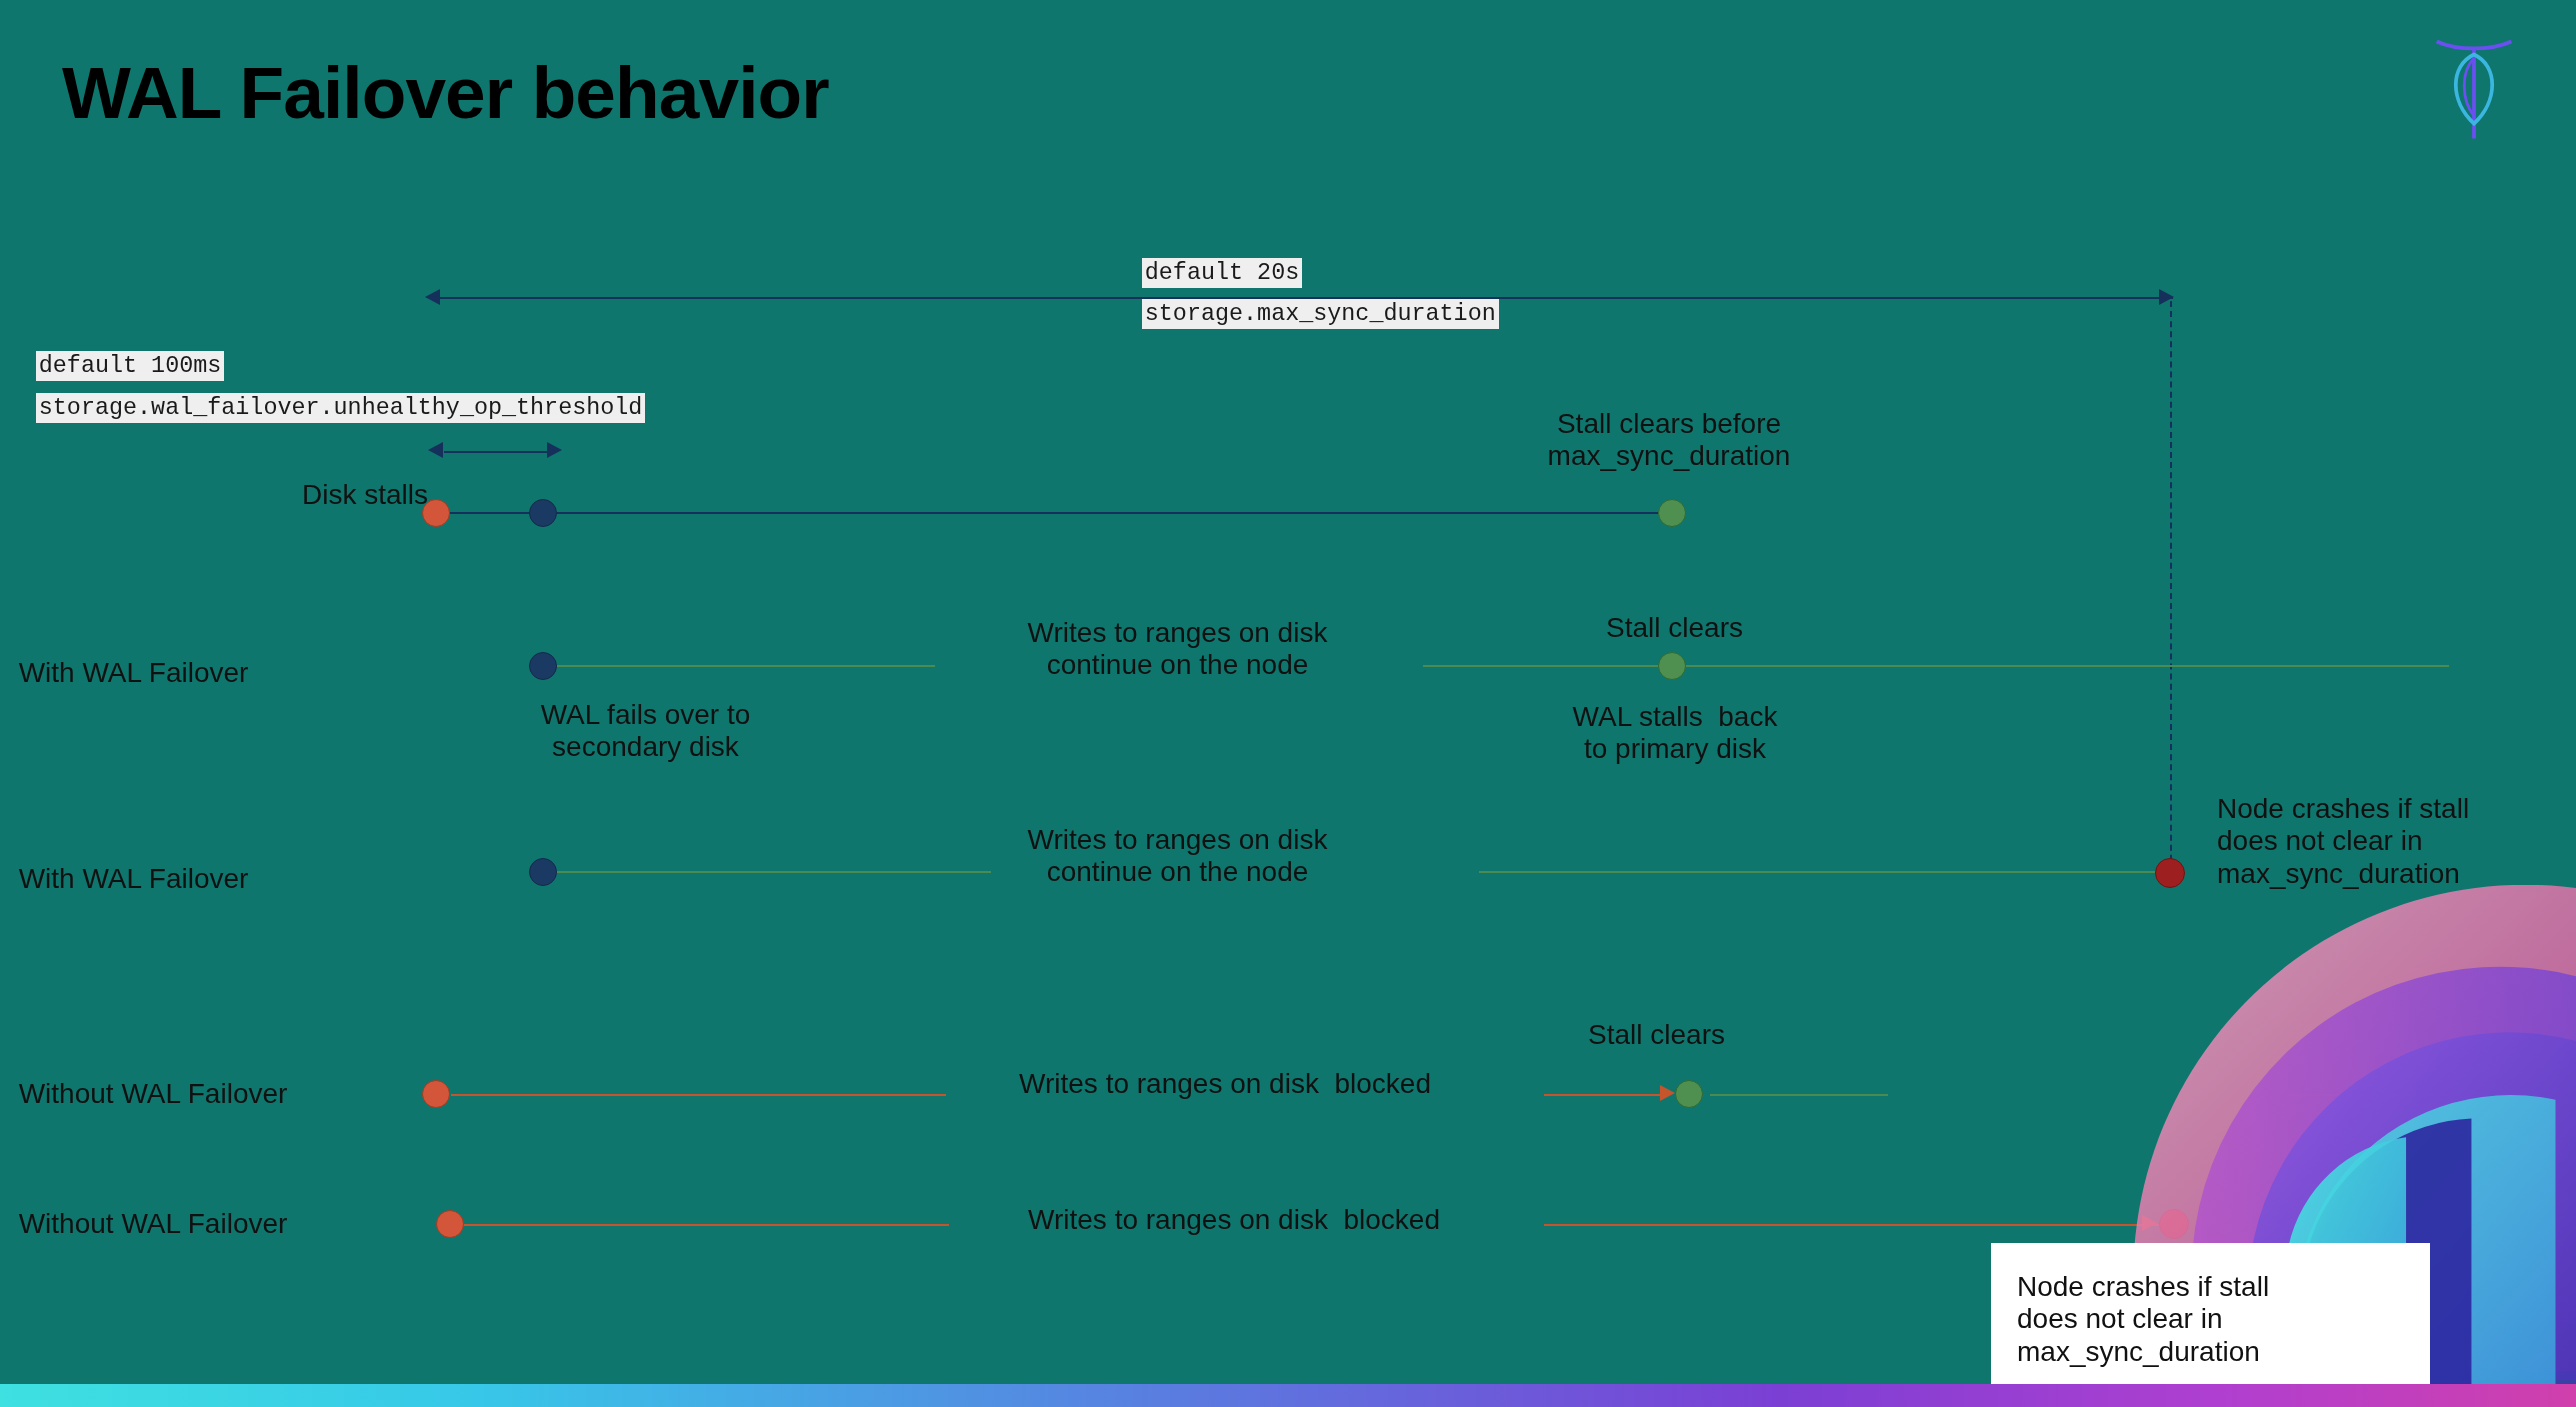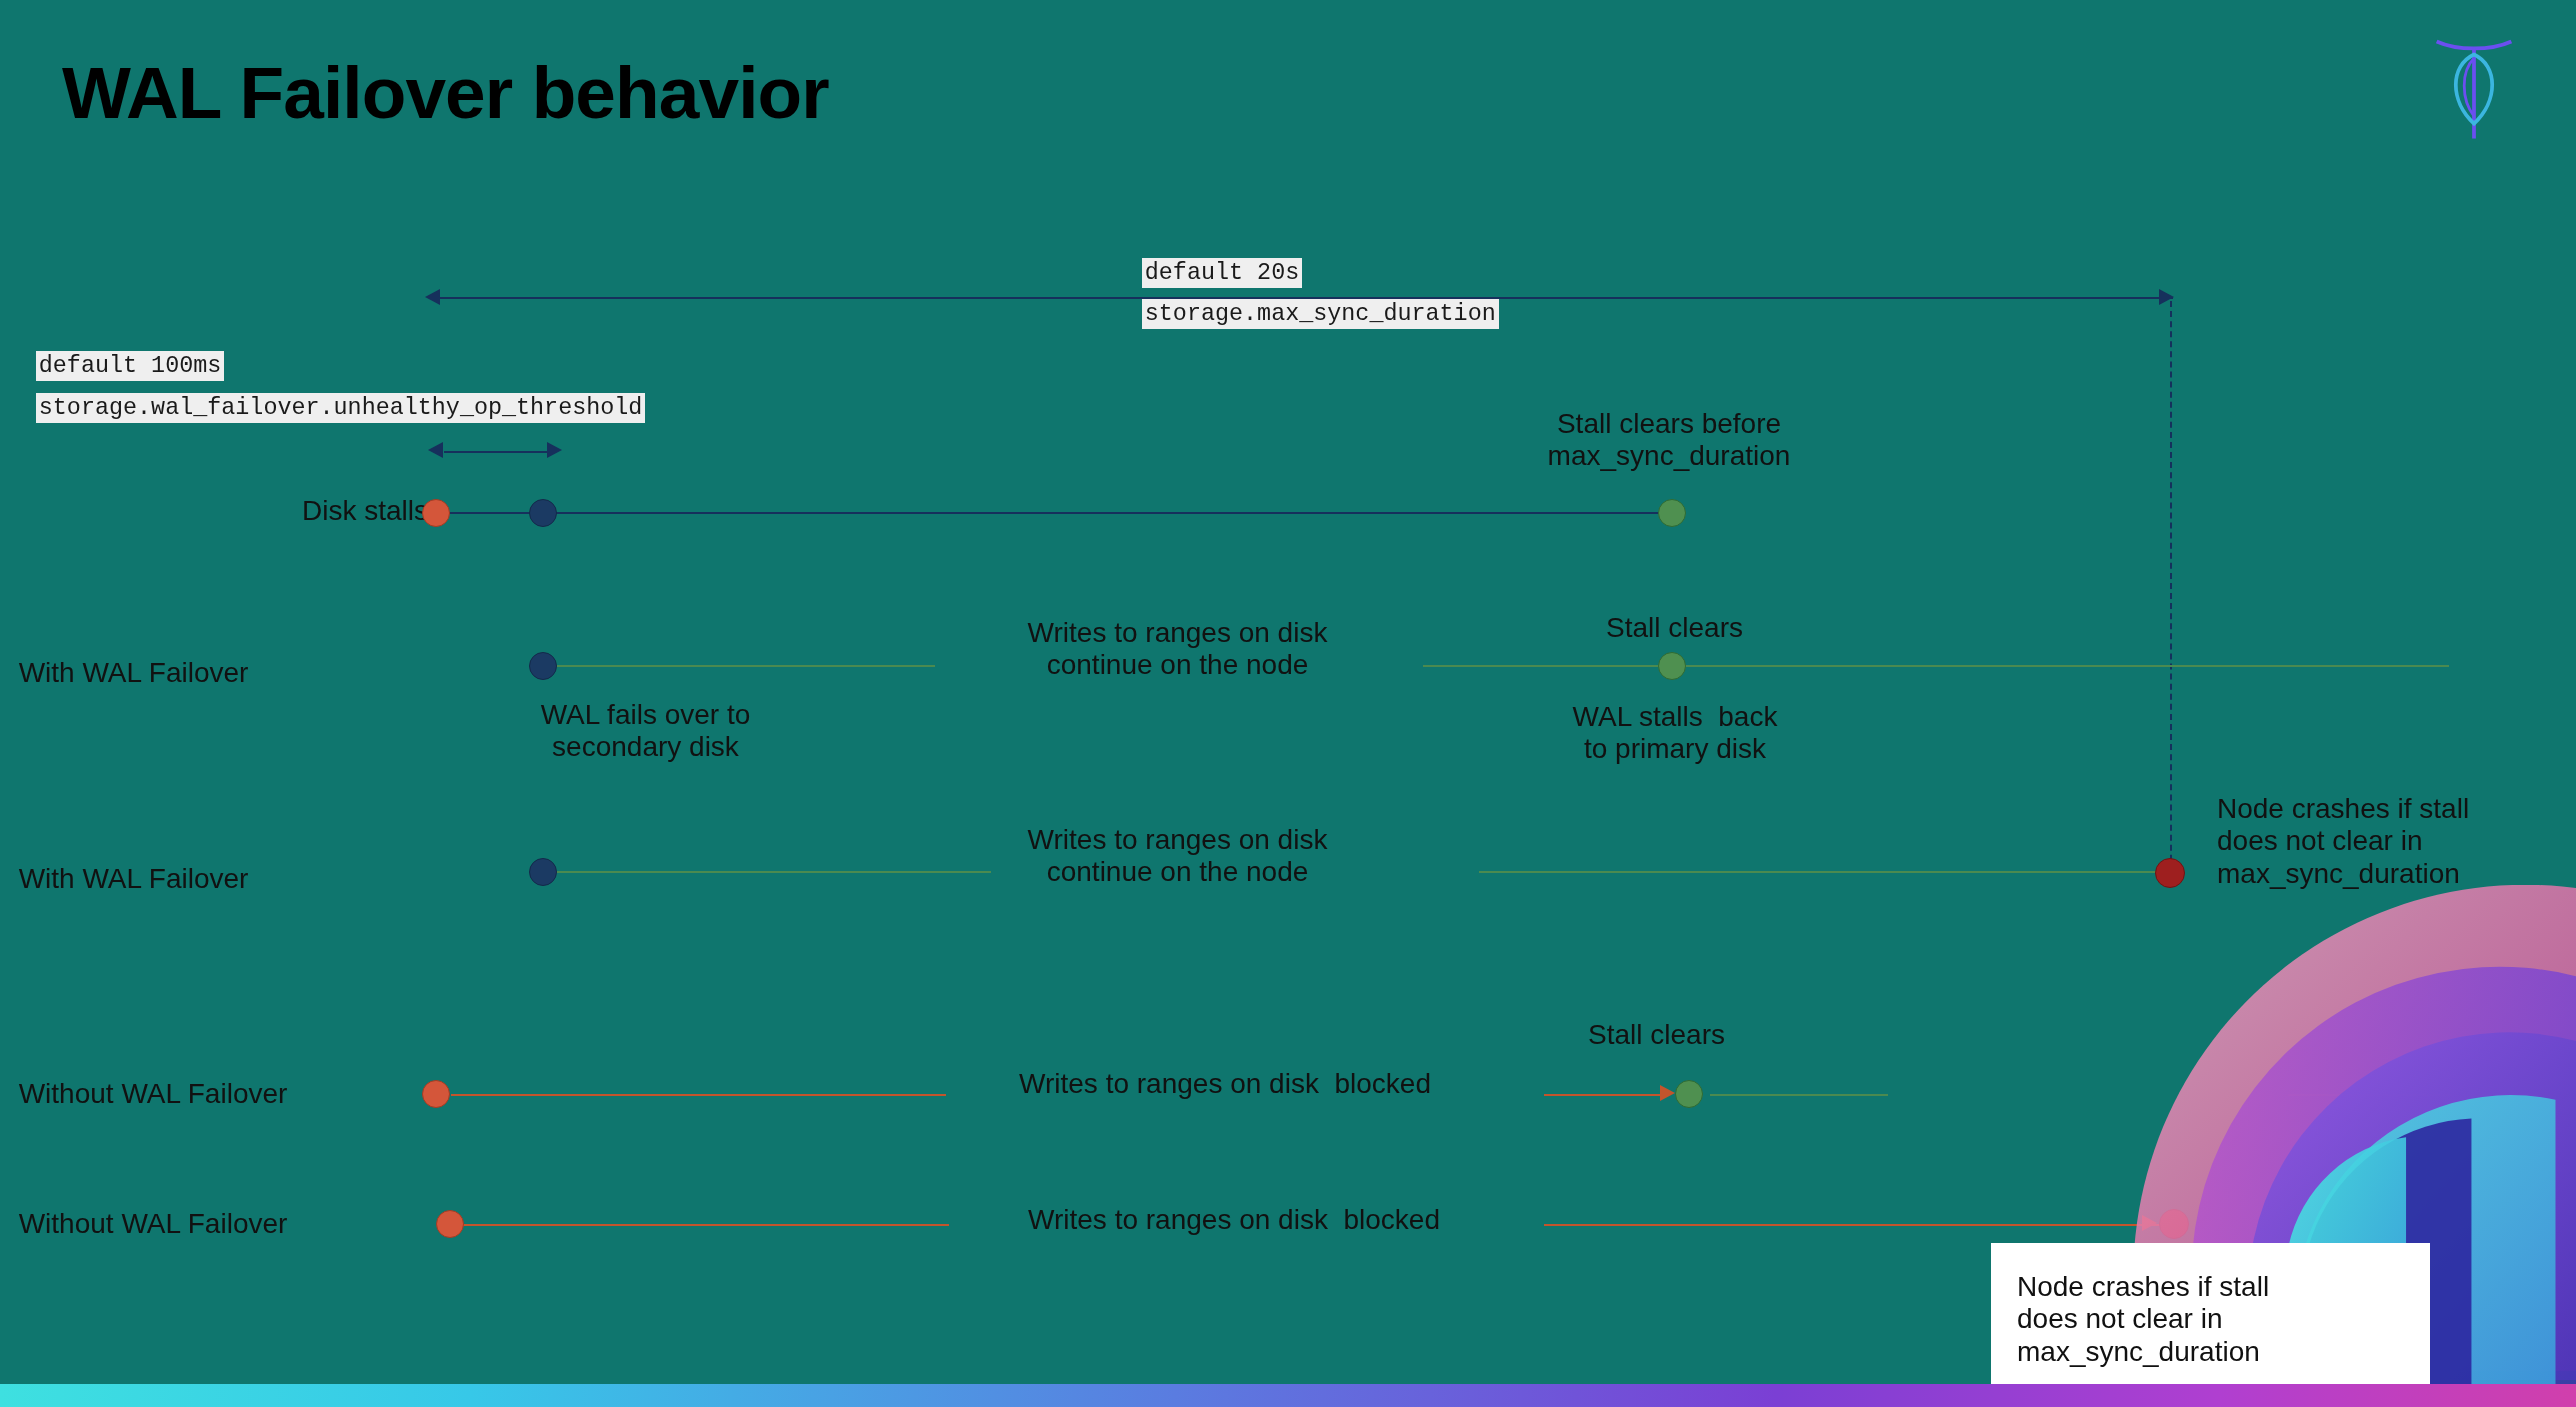--- a/index.html
+++ b/index.html
@@ -140,21 +140,21 @@
 
   <div class="dash" style="left:2170px; top:301px; height:580px;"></div>
 
   <div class="mono" style="left:36px; top:351px;">default 100ms</div>
   <div class="mono" style="left:36px; top:393px;">storage.wal_failover.unhealthy_op_threshold</div>
 
   <div class="hline navy" style="left:444px; top:451px; width:103px; border-top-width:2.8px;"></div>
   <div class="arrow-l" style="left:428px; top:442px;"></div>
   <div class="arrow-r" style="left:547px; top:442px;"></div>
 
-  <div class="lbl" style="left:222px; top:495px; width:206px; text-align:right;">Disk stalls</div>
+  <div class="lbl" style="left:222px; top:479px; width:206px; text-align:right;">Disk stalls</div>
 
   <div class="hline navy" style="left:439px; top:512px; width:1234px; border-top-width:2.8px;"></div>
   <div class="dot dot-red" style="left:422px; top:499px; width:28px; height:28px;"></div>
   <div class="dot dot-navy" style="left:529px; top:499px; width:28px; height:28px;"></div>
   <div class="dot dot-green" style="left:1658px; top:499px; width:28px; height:28px;"></div>
 
   <div class="lbl center" style="left:1482px; top:408px; width:374px;"><span>Stall clears before
 max_sync_duration</span></div>
 
   <div class="lbl" style="left:18.7px; top:657px; width:411px; text-align:left;">With WAL Failover</div>

